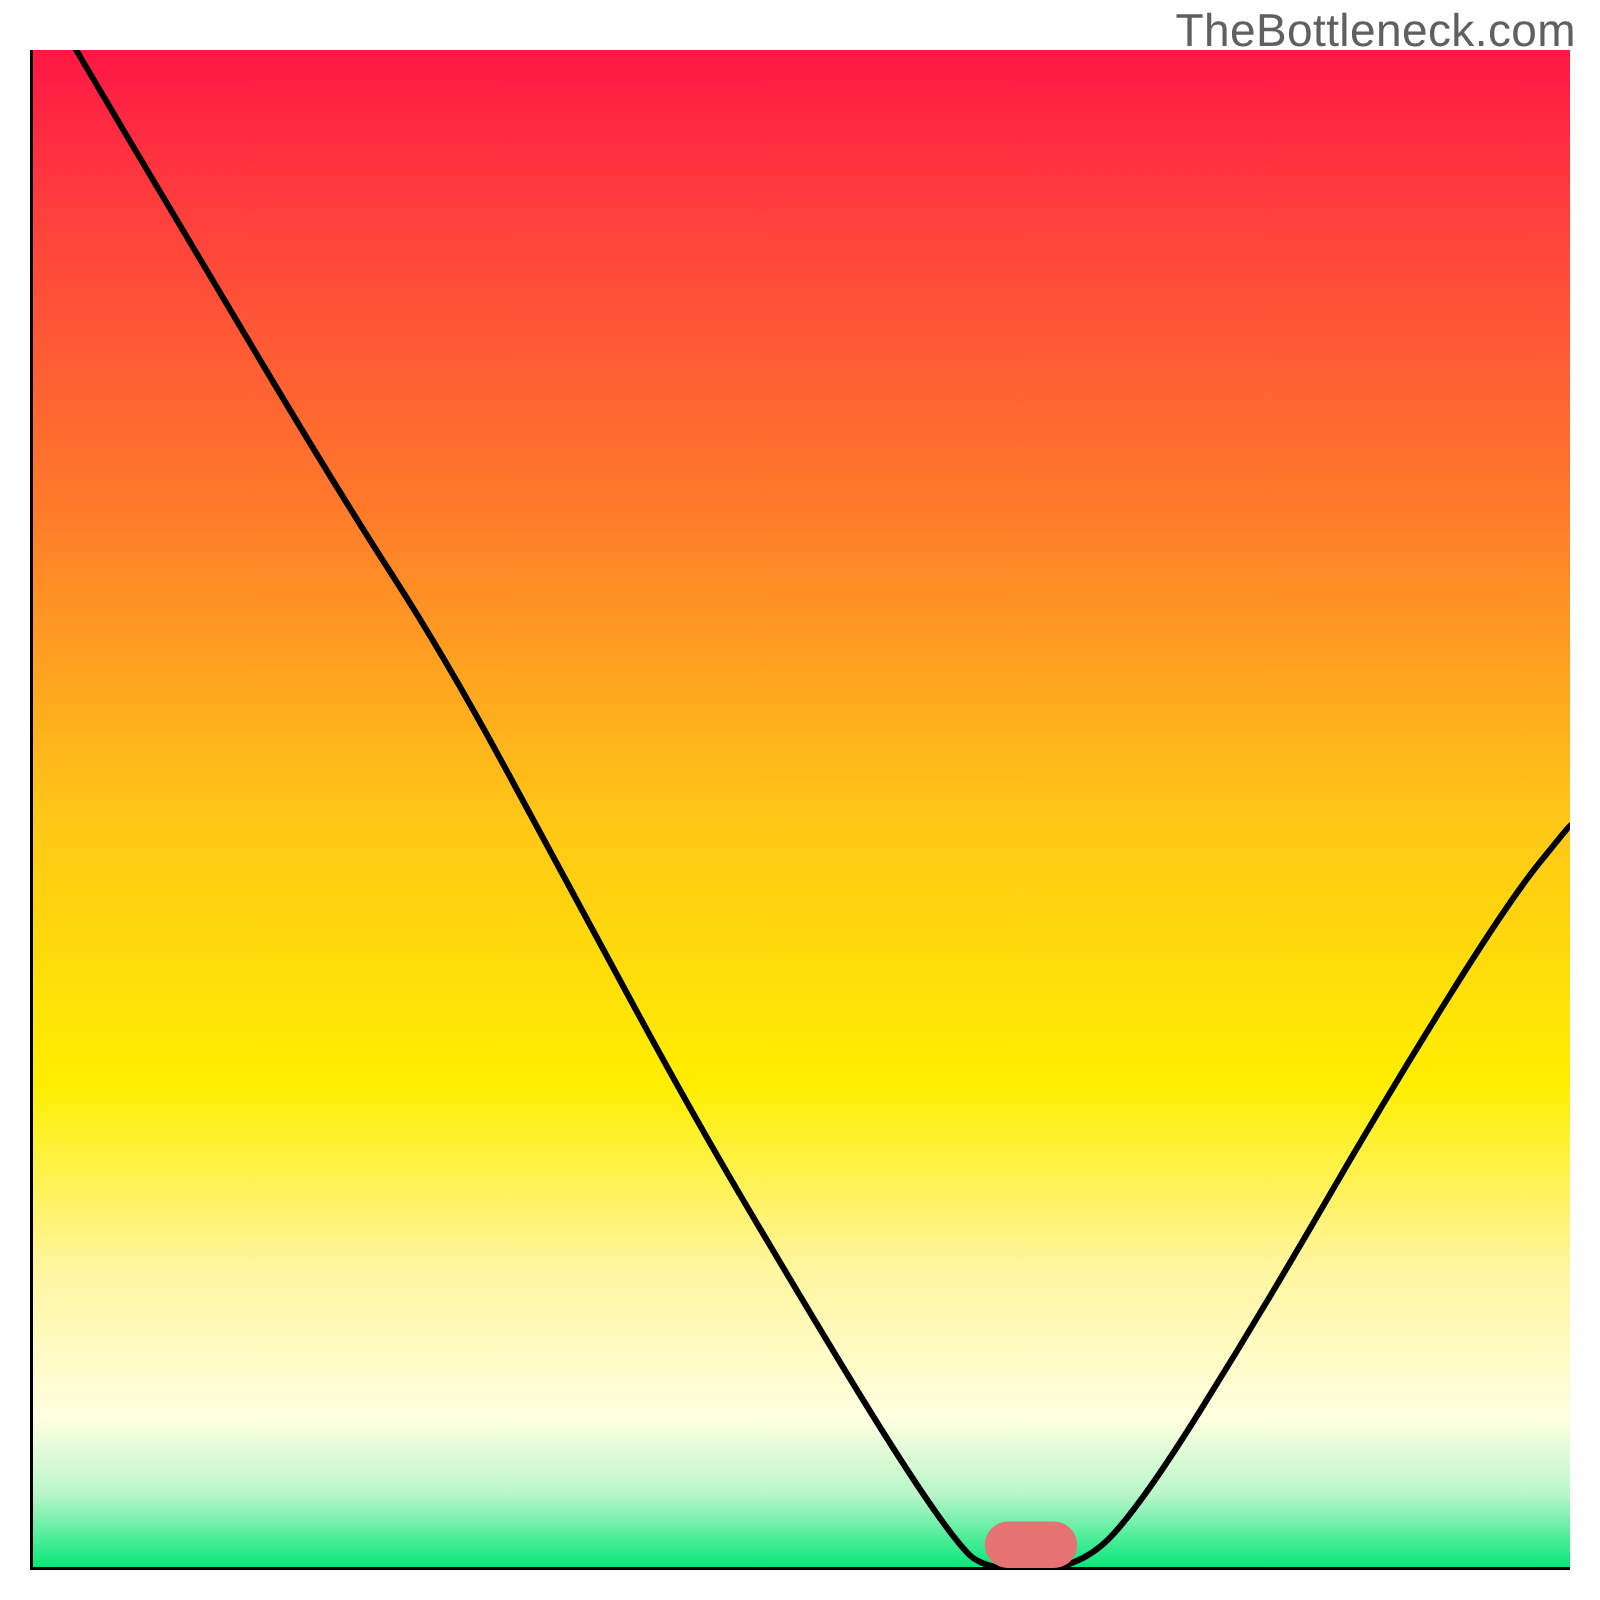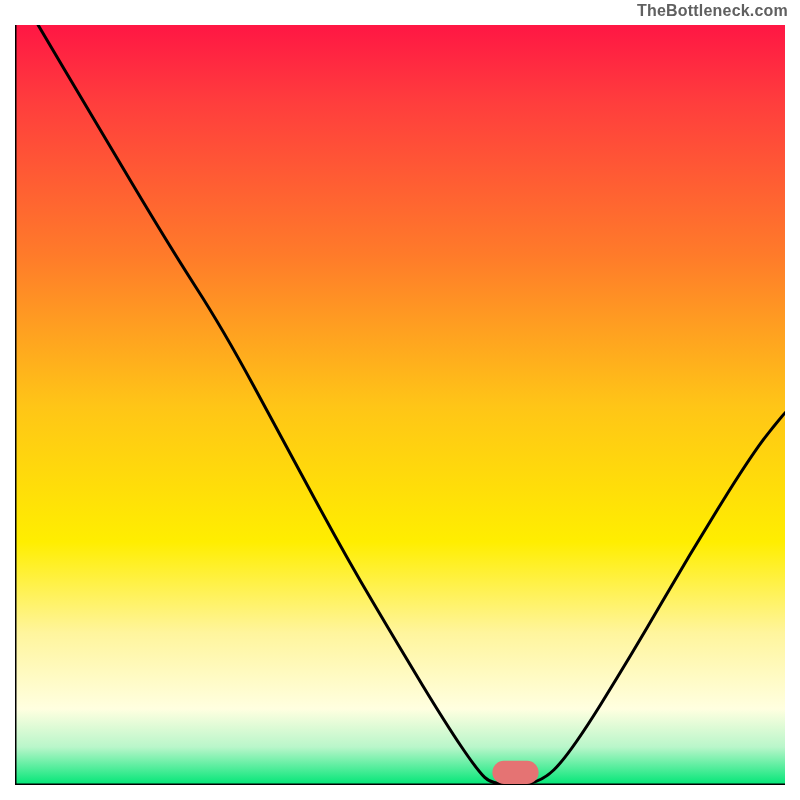--- a/index.html
+++ b/index.html
@@ -13,22 +13,22 @@
   }
   .stage {
     position: relative;
     width: 800px;
     height: 800px;
   }
   .watermark {
     position: absolute;
     top: 2px;
     right: 12px;
-    font-size: 16px;
-    font-weight: 700;
+    font-size: 23px;
+    font-weight: 400;
     color: #606060;
     z-index: 10;
     letter-spacing: 0.2px;
   }
   .plot {
     position: absolute;
     left: 15px;
     top: 25px;
     width: 770px;
     height: 760px;

